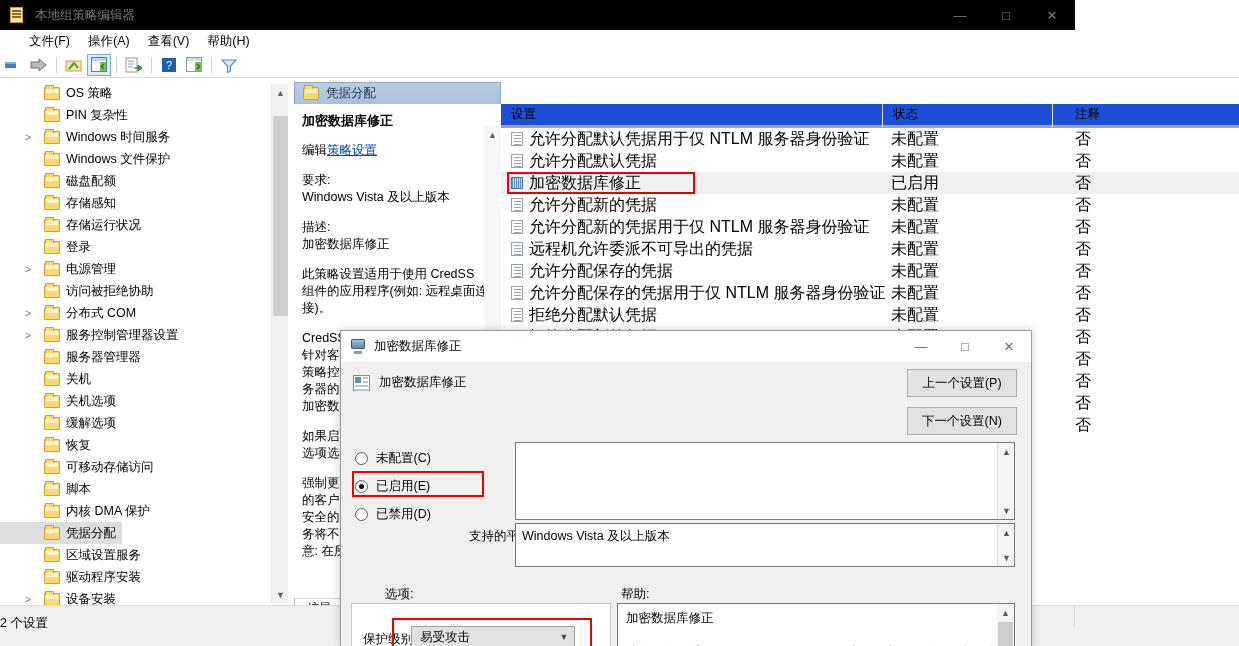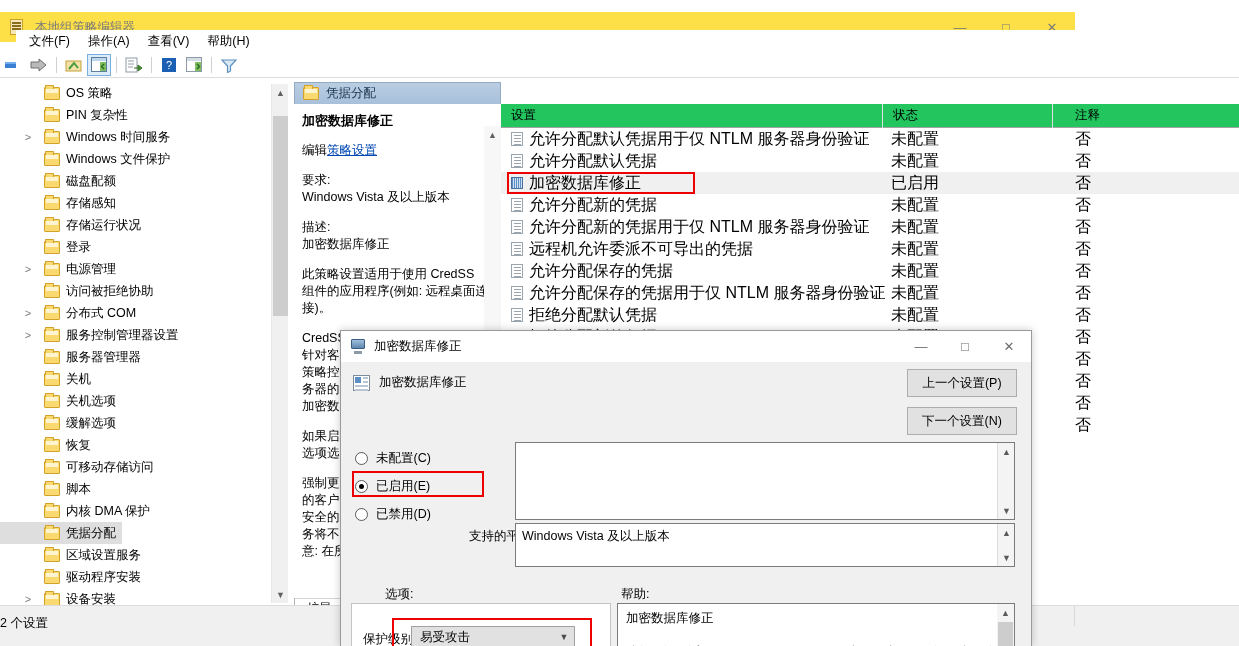--- a/index.html
+++ b/index.html
@@ -9,22 +9,22 @@
     overflow: hidden;
     font-family: "Liberation Sans", "DejaVu Sans", sans-serif;
     font-size: 12.5px;
     color: #000;
     background: #ffffff;
   }
   #app { position: relative; width: 1239px; height: 646px; background:#fff; }
 
   
   .titlebar {
-    position:absolute; left:0; top:12px; width:1075px; height:30px;
-    background:#fde047; display:flex; align-items:center;
+    position:absolute; left:0; top:0; width:1075px; height:30px;
+    background:#000000; display:flex; align-items:center;
   }
   .titlebar .app-icon { margin-left:8px; width:18px; height:18px; position:relative; }
   .titlebar .app-icon .sheet {
     position:absolute; left:2px; top:1px; width:13px; height:16px;
     background:#f6e6b8; border:1px solid #c9a227;
   }
   .titlebar .app-icon .bar {
     position:absolute; left:4px; top:4px; width:9px; height:1.5px; background:#8a6d1a;
     box-shadow:0 3px 0 #8a6d1a, 0 6px 0 #8a6d1a;
   }
@@ -112,22 +112,22 @@
     border-top:1px solid #d4d4d4;
   }
   .tabstrip .tab {
     padding:2px 10px 2px 12px; transform:skewX(0deg); position:relative;
     border-left:1px solid #b5b5b5; color:#000;
   }
 
   
   .rightpane { position:absolute; left:501px; top:82px; width:738px; height:523px; background:#fff; }
   .lheader {
-    position:absolute; left:0; top:22px; width:738px; height:24px; background:#22c55e;
-    border-bottom:1px solid #a3a3a3; display:flex; align-items:center;
+    position:absolute; left:0; top:22px; width:738px; height:24px; background:#1d4ed8;
+    border-bottom:3px solid #a3a3a3; display:flex; align-items:center;
   }
   .lheader .hc { font-size:12.5px; height:24px; display:flex; align-items:center; padding-left:10px;
     border-right:1px solid #e0e0e0; }
   .rlist { position:absolute; left:0; top:46px; width:738px; height:477px; overflow:hidden; }
   .lrow { height:22px; display:flex; align-items:center; font-size:16px; position:relative; }
   .lrow.sel { background:#f0f0f0; }
   .lrow .c-name { width:382px; display:flex; align-items:center; padding-left:10px; white-space:nowrap; }
   .lrow .c-state { width:170px; padding-left:8px; }
   .lrow .c-note { width:170px; padding-left:22px; }
   .docicon {

